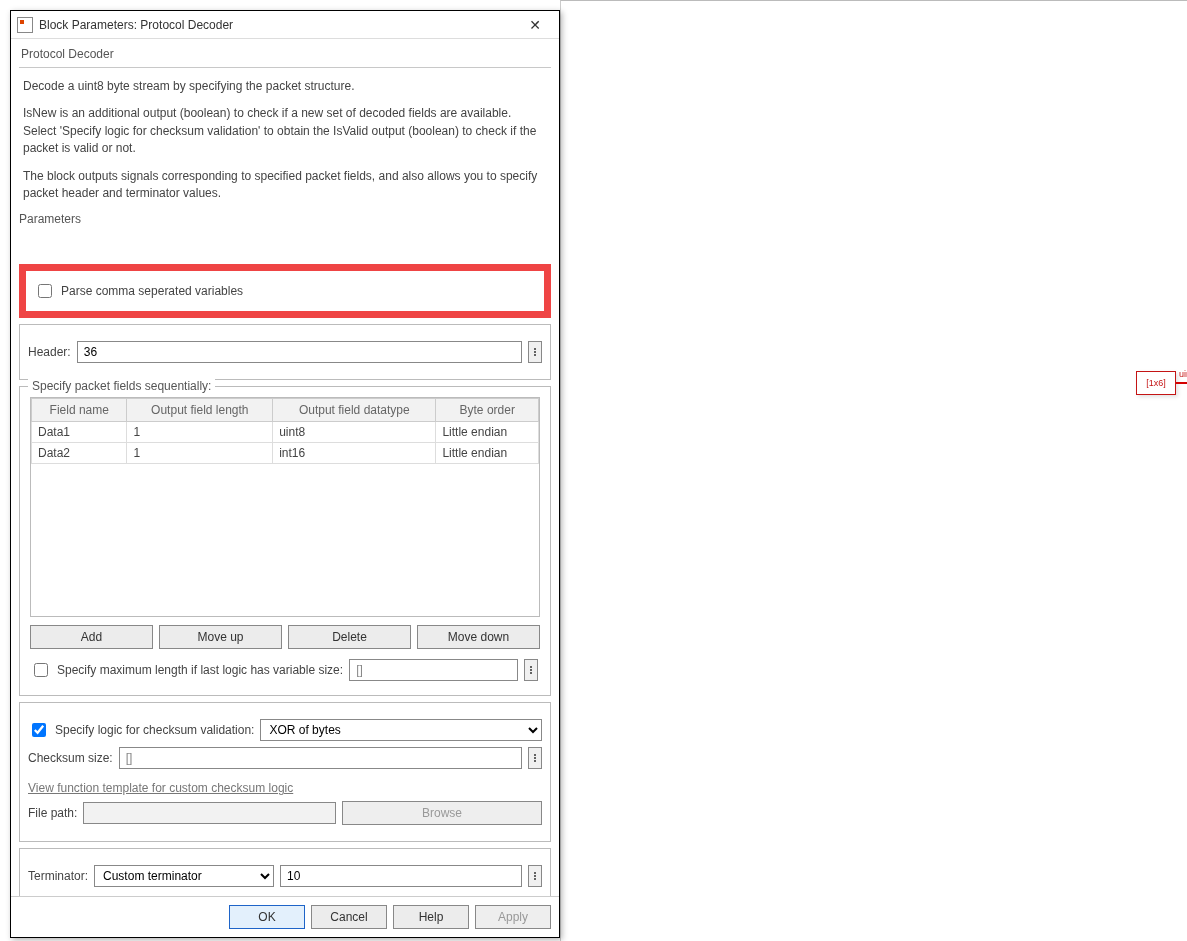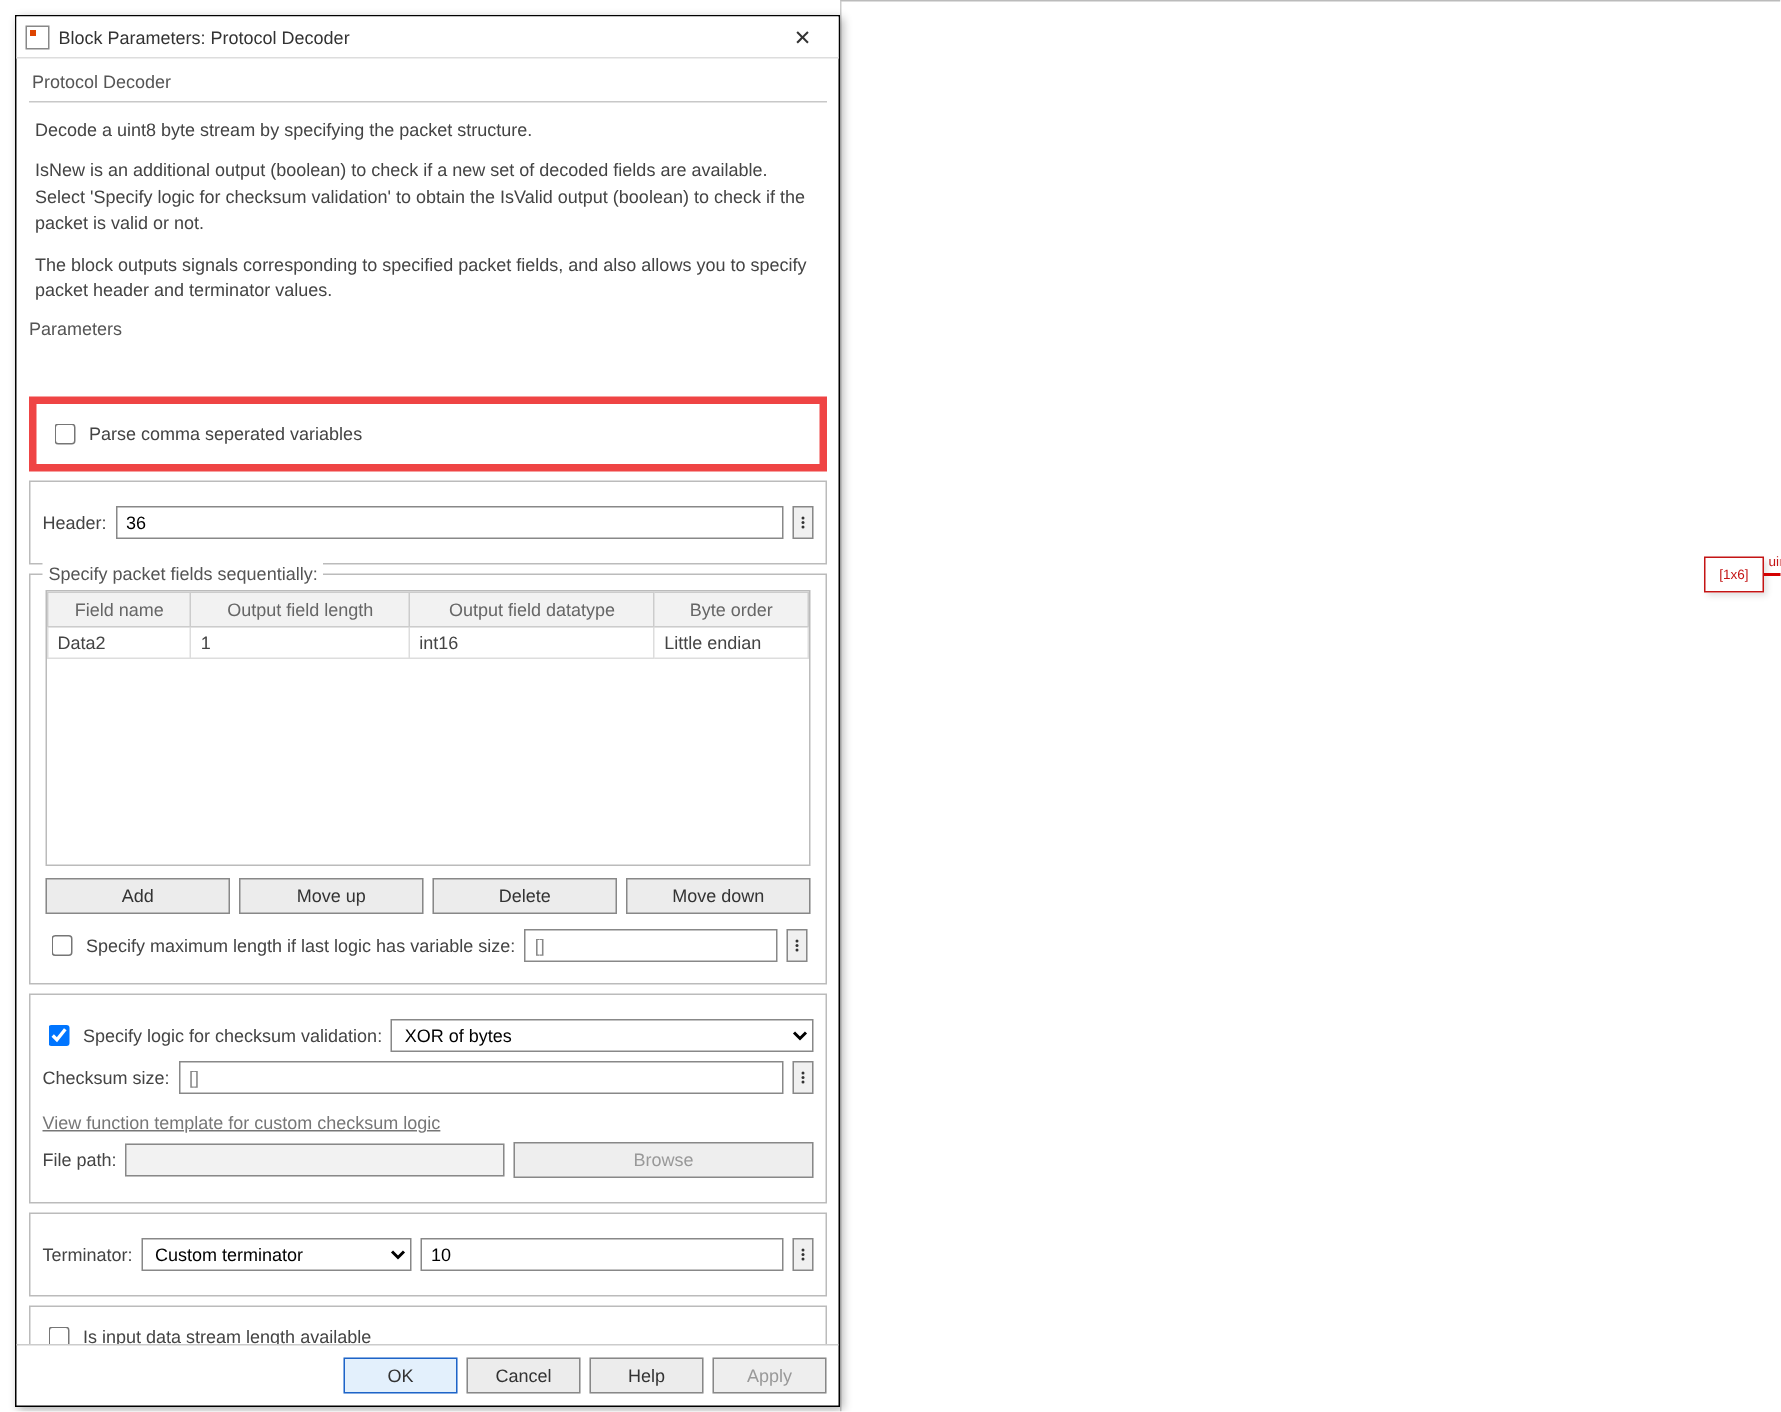--- a/index.html
+++ b/index.html
@@ -22,21 +22,21 @@
 select.field { height:22px; border:1px solid #888; padding:0 4px; font-size:12px; background:#fff; }
 .tickbtn { width:14px; height:22px; border:1px solid #888; background:#f0f0f0; display:flex; flex-direction:column; justify-content:center; align-items:center; gap:1px; }
 .tickbtn span{ width:2px; height:2px; background:#333; border-radius:50%; }
 .check { display:flex; align-items:center; gap:6px; }
 .check input { width:14px; height:14px; }
 .group { border:1px solid #bbb; margin:6px 0; padding:10px 10px 8px 10px; position:relative;}
 .group .legend { position:absolute; top:-8px; left:8px; background:#fff; padding:0 4px; font-size:12px; color:#555; }
 table.fields { width:100%; border-collapse:collapse; border:1px solid #bbb; font-size:12px; }
 table.fields th { background:#f2f2f2; font-weight:normal; color:#666; border:1px solid #ccc; padding:4px 6px; text-align:center; }
 table.fields td { border:1px solid #ddd; padding:3px 6px; color:#444; }
-.tablewrap { height:184px; border:1px solid #bbb; overflow:hidden; background:#fff; }
+.tablewrap { height:220px; border:1px solid #bbb; overflow:hidden; background:#fff; }
 .btnrow { display:flex; gap:6px; margin-top:8px; }
 .btn { flex:1; height:24px; border:1px solid #888; background:#ececec; font-size:12px; color:#333; display:flex; align-items:center; justify-content:center; cursor:pointer;text-align:right; }
 .btn.primary { background:#e3f0fc; border:1px solid #1e64c8; color:#333; }
 .btn.disabled { color:#999; background:#eee; }
 .link { color:#777; text-decoration:underline; font-size:12px; display:inline-block; margin-top:6px;}
 .bottombar { border-top:1px solid #ccc; padding:8px; display:flex; justify-content:flex-end; gap:6px; }
 .bottombar .btn { flex:0 0 76px; }
 .inport { position:absolute; left:575px; top:370px; width:40px; height:24px; border:1px solid #c41414; box-shadow:2px 2px 4px rgba(0,0,0,0.12); display:flex; align-items:center; justify-content:center; font-size:9px; color:#c41414; }
 .wire { position:absolute; background:#d40000; }
 .siglabel { position:absolute; font-size:9px; color:#c41414; }
@@ -61,21 +61,21 @@
   </div>
 
   <div class="body">
     <div class="block-title">Protocol Decoder</div>
     <div class="desc">Decode a uint8 byte stream by specifying the packet structure.</div>
     <div class="desc">IsNew is an additional output (boolean) to check if a new set of decoded fields are available. Select 'Specify logic for checksum validation' to obtain the IsValid output (boolean) to check if the packet is valid or not.</div>
     <div class="desc">The block outputs signals corresponding to specified packet fields, and also allows you to specify packet header and terminator values.</div>
 
     <div class="section-head">Parameters</div>
 
-    <div class="panel" style="border:5px solid #ef4444;margin-top:38px;">
+    <div class="panel" style="border:7px solid #ef4444;margin-top:38px;">
       <div class="check">
         <input type="checkbox" style="">
         <span class="label">Parse comma seperated variables</span>
       </div>
     </div>
 
     <div class="panel" style="border:1px solid #bbb;">
       <div class="row">
         <span class="label">Header:</span>
         <input type="text" class="field" value="36" style="">
@@ -93,20 +93,26 @@
       <table class="fields">
         <thead>
               <tr>
           <th>Field name</th>
           <th>Output field length</th>
           <th>Output field datatype</th>
           <th>Byte order</th>
         </tr>
             </thead>
         <tbody>
+          <tr>
+            <td>Data1</td>
+            <td>1</td>
+            <td>uint8</td>
+            <td>Little endian</td>
+          </tr>
           <tr>
             <td>Data2</td>
             <td>1</td>
             <td>int16</td>
             <td>Little endian</td>
           </tr>
         </tbody>
       </table>
       </div>
       <div class="btnrow">

